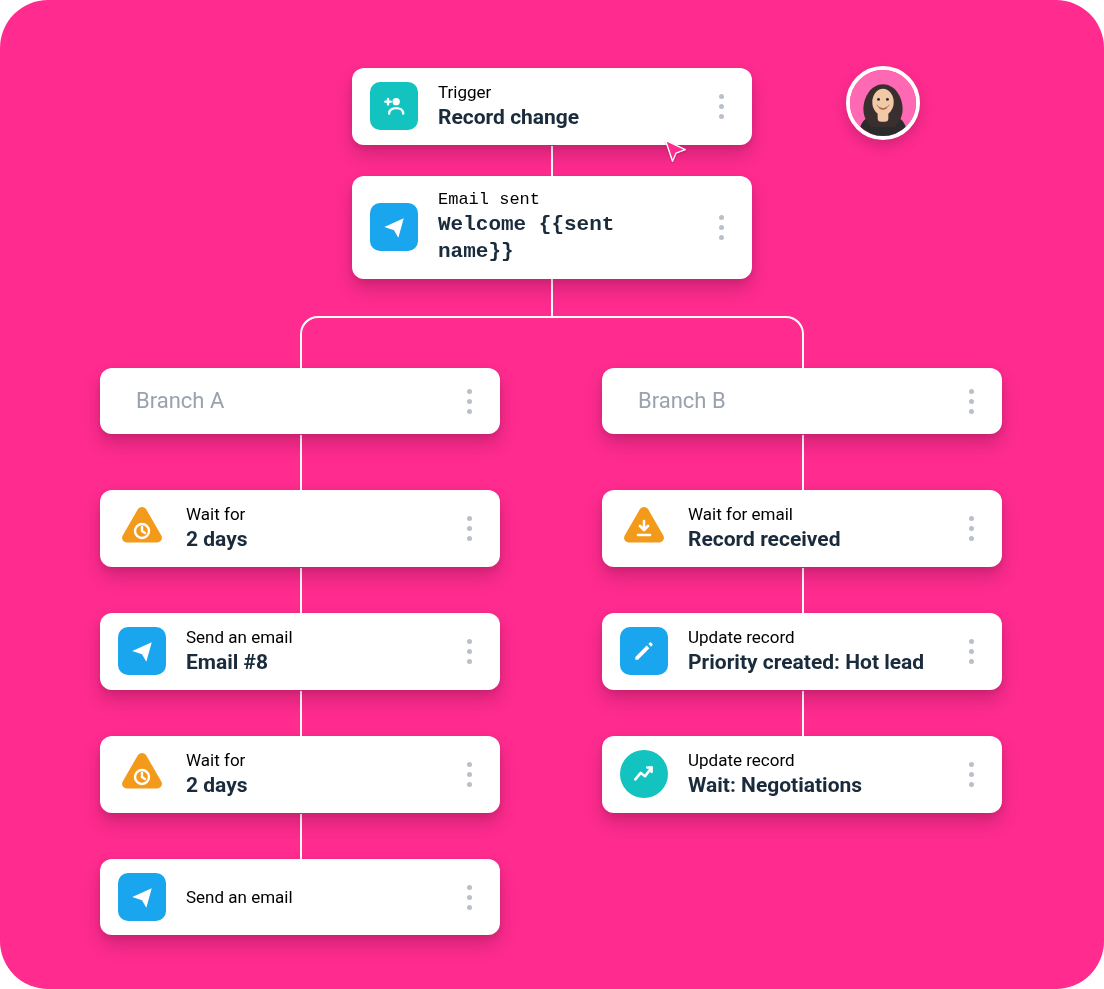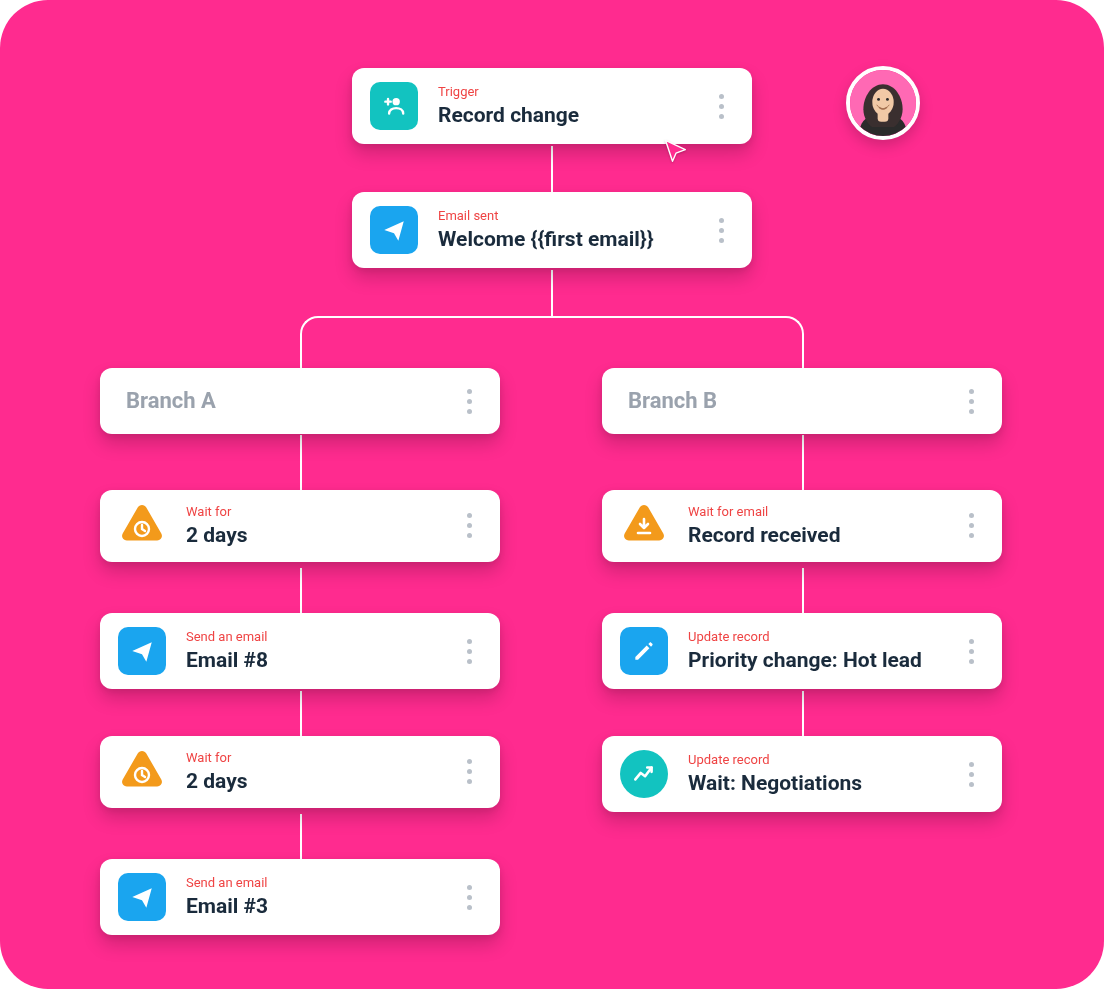--- a/index.html
+++ b/index.html
@@ -22,24 +22,24 @@
     width: 400px;
     background: #fff;
     border-radius: 12px;
     box-shadow: 0 10px 18px rgba(0,0,0,0.18), 0 2px 6px rgba(0,0,0,0.08);
     display: flex;
     align-items: center;
     padding: 14px 16px 14px 18px;
     gap: 20px;
   }
   .node .texts { flex: 1; min-width: 0; }
-  .node .label { color: #ef4444; font-size: 13px; line-height: 1.2; }
+  .node .label { color: #000000; font-size: 17px; line-height: 1.2; }
   .node .title { color: #1a2b3c; font-size: 21px; font-weight: 700; line-height: 1.25; margin-top: 2px; }
   .node.branch .texts .label { font-size: 22px; color: #9aa2ad; }
-  .node.branch { padding: 20px 16px 20px 26px; font-weight: bold; }
+  .node.branch { padding: 20px 16px 20px 36px; }
   .icon-box {
     width: 48px; height: 48px; border-radius: 10px;
     display: flex; align-items: center; justify-content: center;
     flex-shrink: 0;
   }
   .icon-box.teal { background: #12c3c0; }
   .icon-box.blue { background: #1aa5ef; }
   .icon-box.circle { border-radius: 50%; }
   .dots {
     width: 26px; display: flex; flex-direction: column; align-items: center; gap: 5px;
@@ -126,29 +126,29 @@
       <div class="label">Trigger</div>
       <div class="title">Record change</div>
     </div>
     <div class="dots">
         <span></span>
         <span></span>
         <span></span>
       </div>
   </div>
 
-  <div class="node" style="left: 352px; top: 192px;">
+  <div class="node" style="left: 352px; top: 176px; font-family: Liberation Mono, monospace;">
     <div class="icon-box blue">
       <svg viewBox="0 0 24 24">
           <path d="M3 12l18-8-5 18-4-7-9-3z" fill="#fff"></path>
         </svg>
     </div>
     <div class="texts">
       <div class="label">Email sent</div>
-      <div class="title">Welcome {{first email}}</div>
+      <div class="title">Welcome {{sent name}}</div>
     </div>
     <div class="dots">
         <span></span>
         <span></span>
         <span></span>
       </div>
   </div>
 
   <div class="node branch" style="left: 100px; top: 368px;">
     <div class="texts">
@@ -228,21 +228,20 @@
   </div>
 
   <div class="node" style="left: 100px; top: 859px;">
     <div class="icon-box blue">
       <svg viewBox="0 0 24 24">
           <path d="M3 12l18-8-5 18-4-7-9-3z" fill="#fff"></path>
         </svg>
     </div>
     <div class="texts">
       <div class="label">Send an email</div>
-      <div class="title">Email #3</div>
     </div>
     <div class="dots">
         <span></span>
         <span></span>
         <span></span>
       </div>
   </div>
 
   <div class="node" style="left: 602px; top: 490px;">
     <div class="tri">
@@ -264,21 +263,21 @@
   </div>
 
   <div class="node" style="left: 602px; top: 613px;">
     <div class="icon-box blue">
       <svg viewBox="0 0 24 24">
           <path d="M4 17.5V20h2.5L17 9.5 14.5 7 4 17.5zM19.7 6.8c.4-.4.4-1 0-1.4l-1.1-1.1c-.4-.4-1-.4-1.4 0L16 5.5 18.5 8l1.2-1.2z" fill="#fff"></path>
         </svg>
     </div>
     <div class="texts">
       <div class="label">Update record</div>
-      <div class="title">Priority change: Hot lead</div>
+      <div class="title">Priority created: Hot lead</div>
     </div>
     <div class="dots">
         <span></span>
         <span></span>
         <span></span>
       </div>
   </div>
 
   <div class="node" style="left: 602px; top: 736px;">
     <div class="icon-box teal circle">

